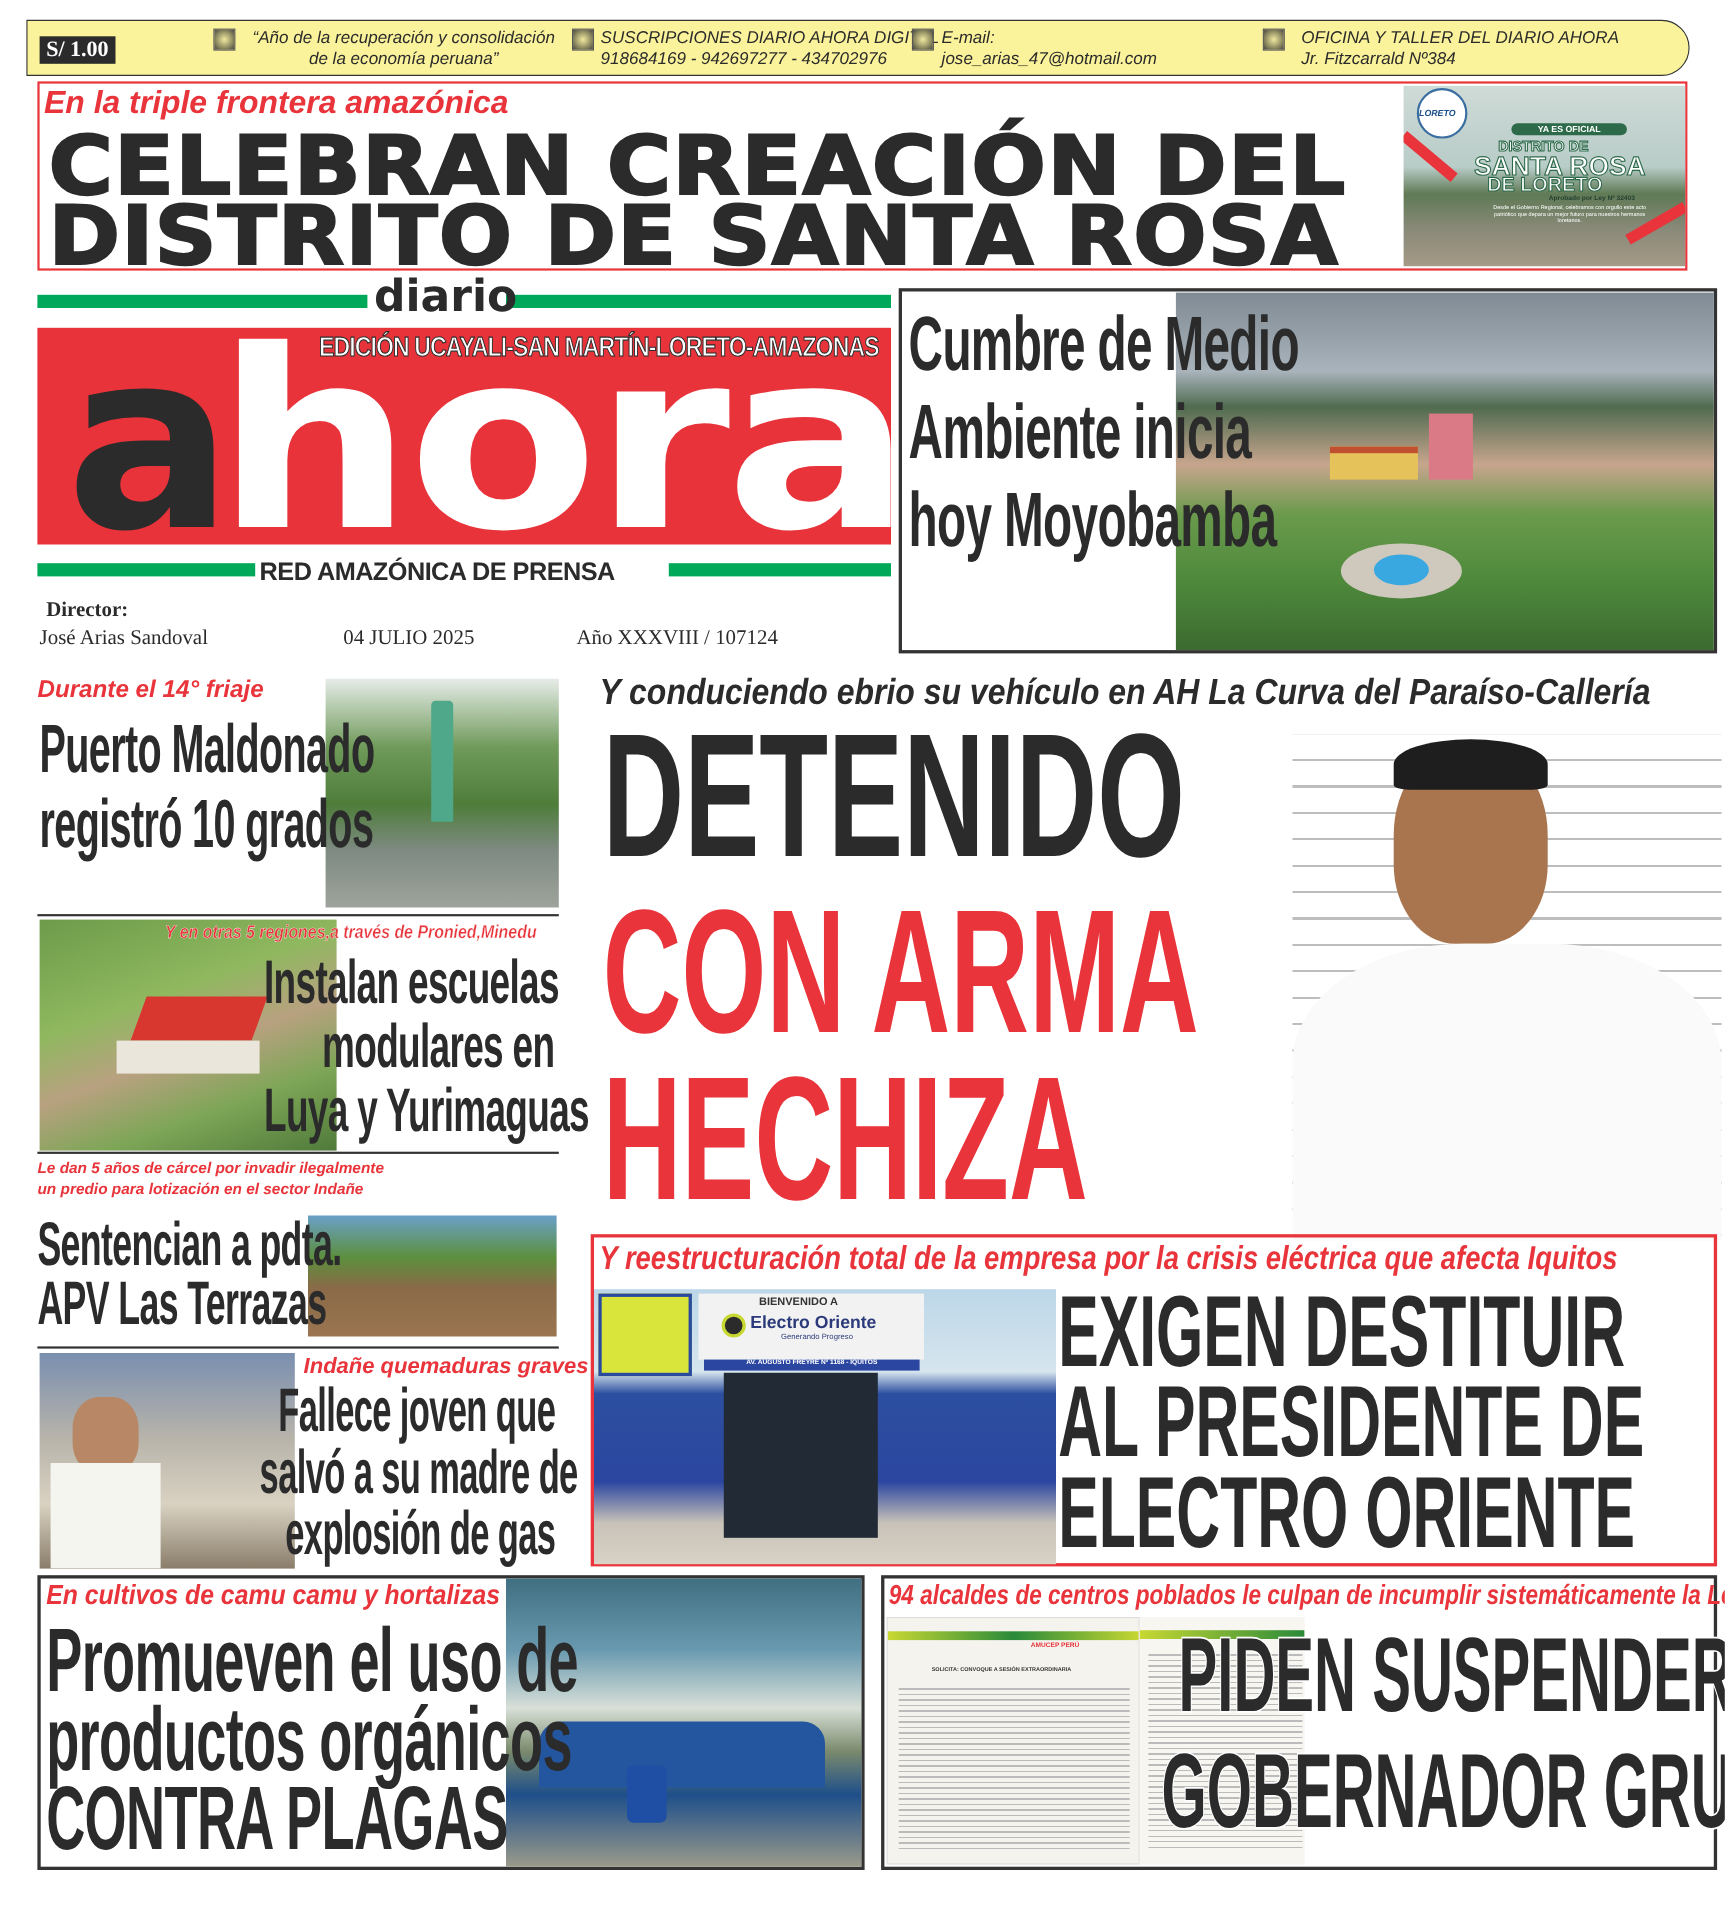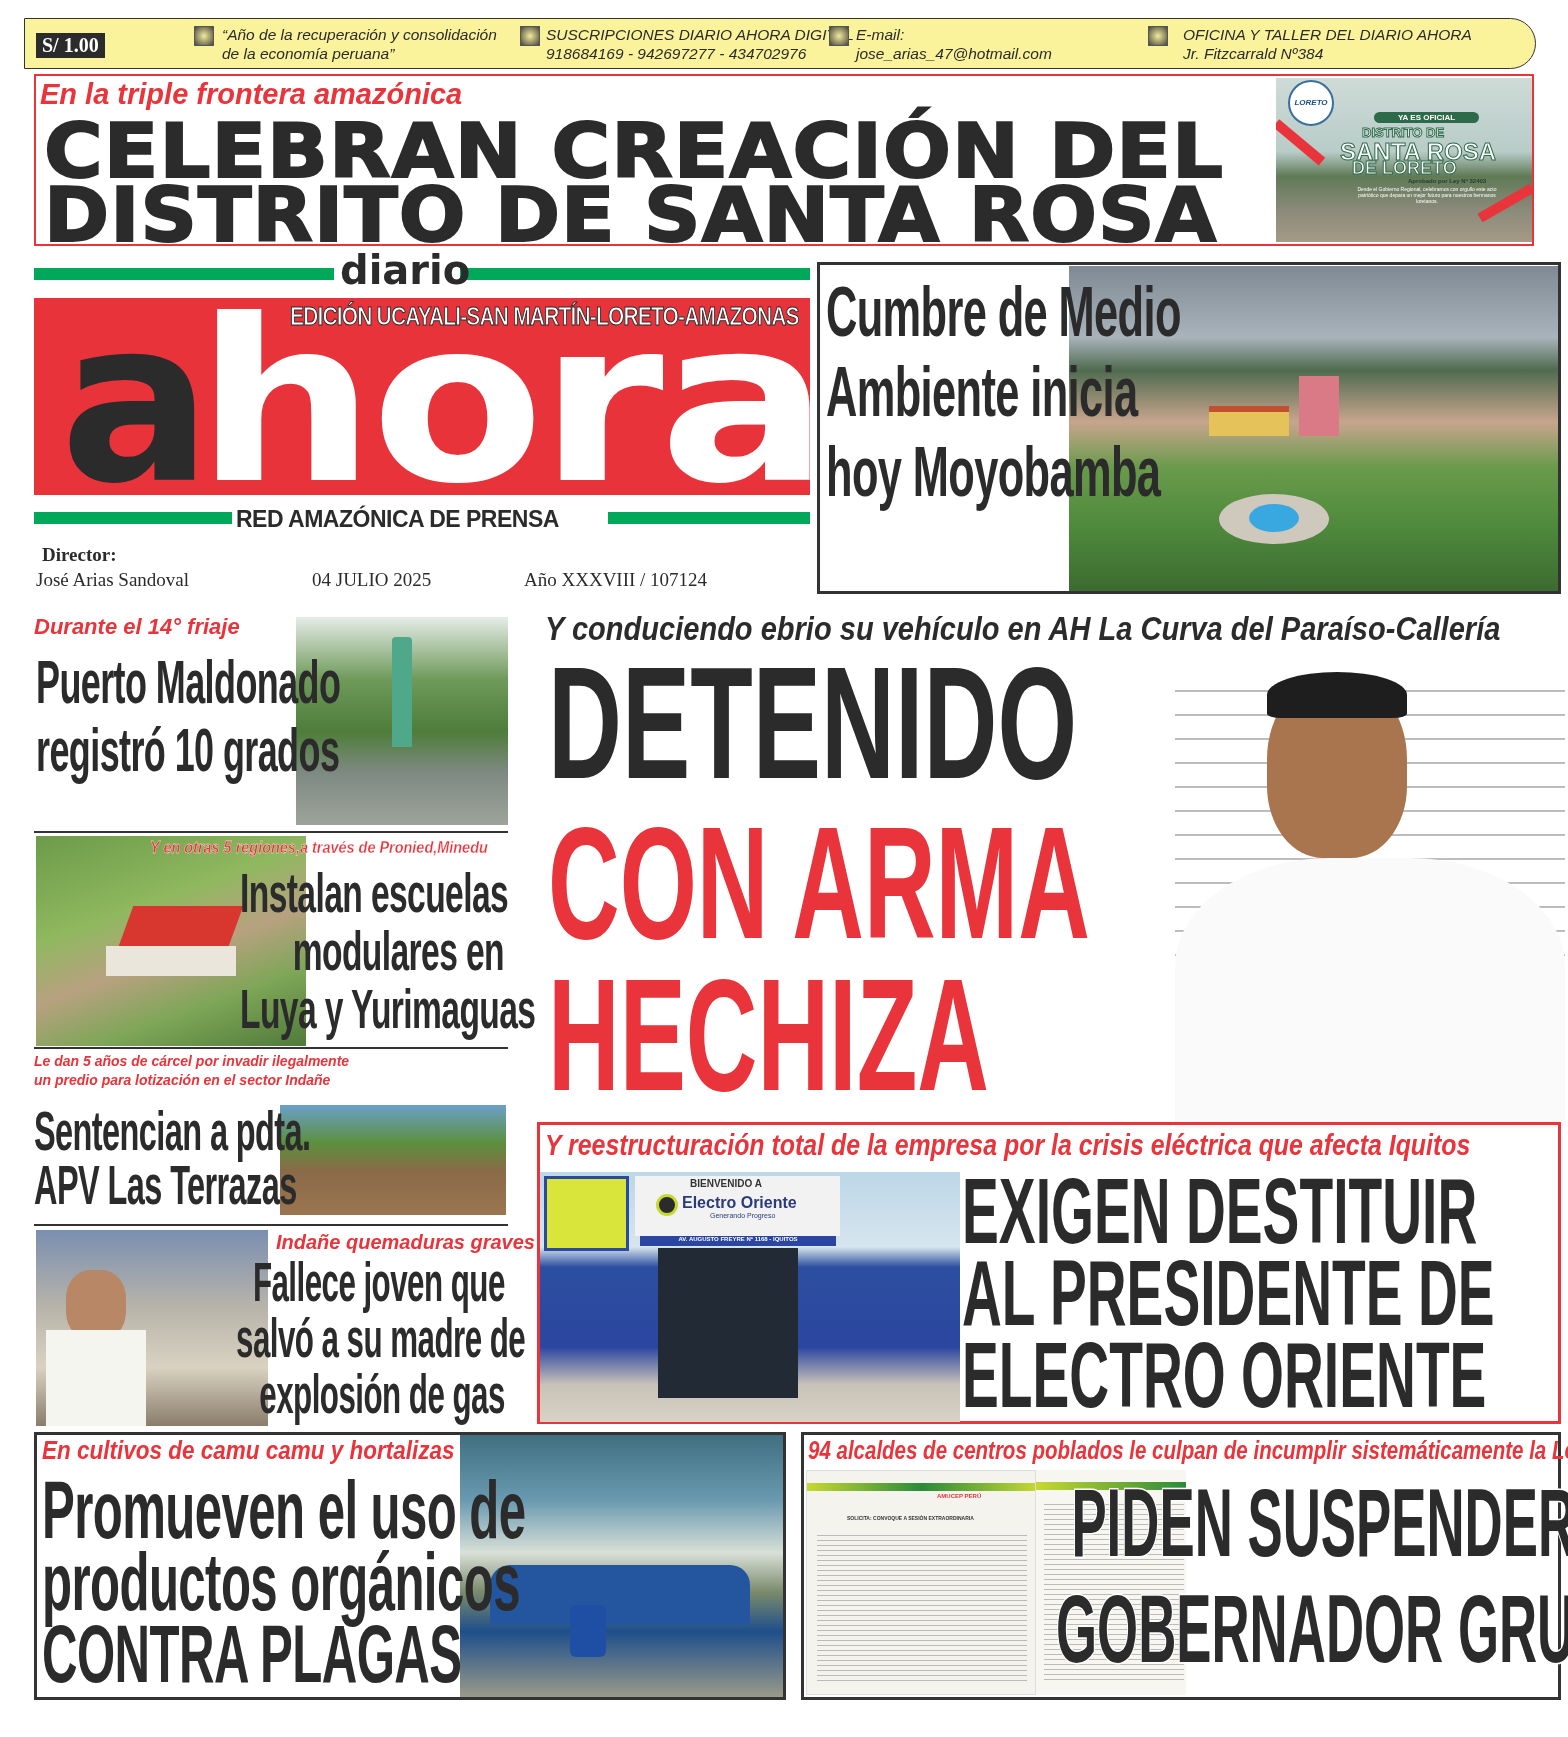--- a/index.html
+++ b/index.html
@@ -36,21 +36,21 @@
   .cheadline { font-family: "Liberation Sans", sans-serif; font-weight: bold; color: #2b2b2b; white-space: nowrap;
                transform-origin: left top; letter-spacing: -1px; }
 </style>
 </head>
 <body>
 
 <div id="topbar" class="abs"></div>
 <div id="price" class="abs">S/ 1.00</div>
 
 <div class="abs bullet" style="left:194px;top:26px"></div>
-<div class="abs info" style="left:222px;top:25px;text-align:left;width:290px">
+<div class="abs info" style="left:222px;top:25px;text-align:center;width:290px">
   <div>“Año de la recuperación y consolidación</div>
   <div>de la economía peruana”</div>
 </div>
 
 <div class="abs bullet" style="left:520px;top:26px"></div>
 <div class="abs info" style="left:546px;top:25px">
   <div>SUSCRIPCIONES DIARIO AHORA DIGITAL</div>
   <div>918684169 - 942697277 - 434702976</div>
 </div>
 
@@ -66,21 +66,21 @@
   <div>Jr. Fitzcarrald Nº384</div>
 </div>
 
 <div id="hl-box" class="abs"></div>
 <div id="hl-kicker" class="abs kicker">En la triple frontera amazónica</div>
 <div class="abs giant" style="left:44px;top:108px;transform:scaleX(1.08);transform-origin:left top;">CELEBRAN CREACIÓN DEL</div>
 <div class="abs giant" style="left:44px;top:172px;transform:scaleX(1.06);transform-origin:left top;">DISTRITO DE SANTA ROSA</div>
 
 <div class="photo" style="left:1276px;top:78px;width:256px;height:164px;background:linear-gradient(180deg,#cfdbd7 0%,#b8ccc8 45%,#5f7a55 60%,#8a8a7a 80%,#a59a86 100%);">
   <div class="abs" style="left:12px;top:2px;width:46px;height:46px;border-radius:50%;background:#fff;border:2px solid #3a6ea0;"></div>
-  <div class="abs" style="left:14px;top:20px;width:42px;font-size:8px;font-weight:bold;color:#1a4f8a;text-align:center;font-style:italic">LORETO</div>
+  <div class="abs" style="left:14px;top:20px;width:42px;font-size:8px;font-weight:bold;color:#1a4f8a;text-align:left;font-style:italic">LORETO</div>
   <div class="abs" style="left:98px;top:34px;background:#2d6a4a;color:#fff;font-size:8px;font-weight:bold;padding:1px 24px;border-radius:8px">YA ES OFICIAL</div>
   <div class="abs" style="left:86px;top:47px;color:#fff;font-size:13px;font-weight:bold;-webkit-text-stroke:1px #2d6a4a">DISTRITO DE</div>
   <div class="abs" style="left:64px;top:60px;color:#fff;font-size:24px;font-weight:bold;-webkit-text-stroke:1px #2d6a4a">SANTA ROSA</div>
   <div class="abs" style="left:76px;top:80px;color:#fff;font-size:18px;font-weight:bold;-webkit-text-stroke:1px #2d6a4a">DE LORETO</div>
   <div class="abs" style="left:132px;top:100px;color:#1f3d2e;font-size:6px;font-weight:bold">Aprobado por Ley Nº 32403</div>
   <div class="abs" style="left:76px;top:108px;width:150px;color:#fff;font-size:5px;line-height:6px;text-align:center">Desde el Gobierno Regional, celebramos con orgullo este acto patriótico que depara un mejor futuro para nuestros hermanos loretanos.</div>
   <div class="abs" style="left:0;top:40px;width:60px;height:10px;background:#e8343a;transform:rotate(40deg);transform-origin:left;"></div>
   <div class="abs" style="left:200px;top:120px;width:60px;height:10px;background:#e8343a;transform:rotate(-30deg);"></div>
 </div>
 

